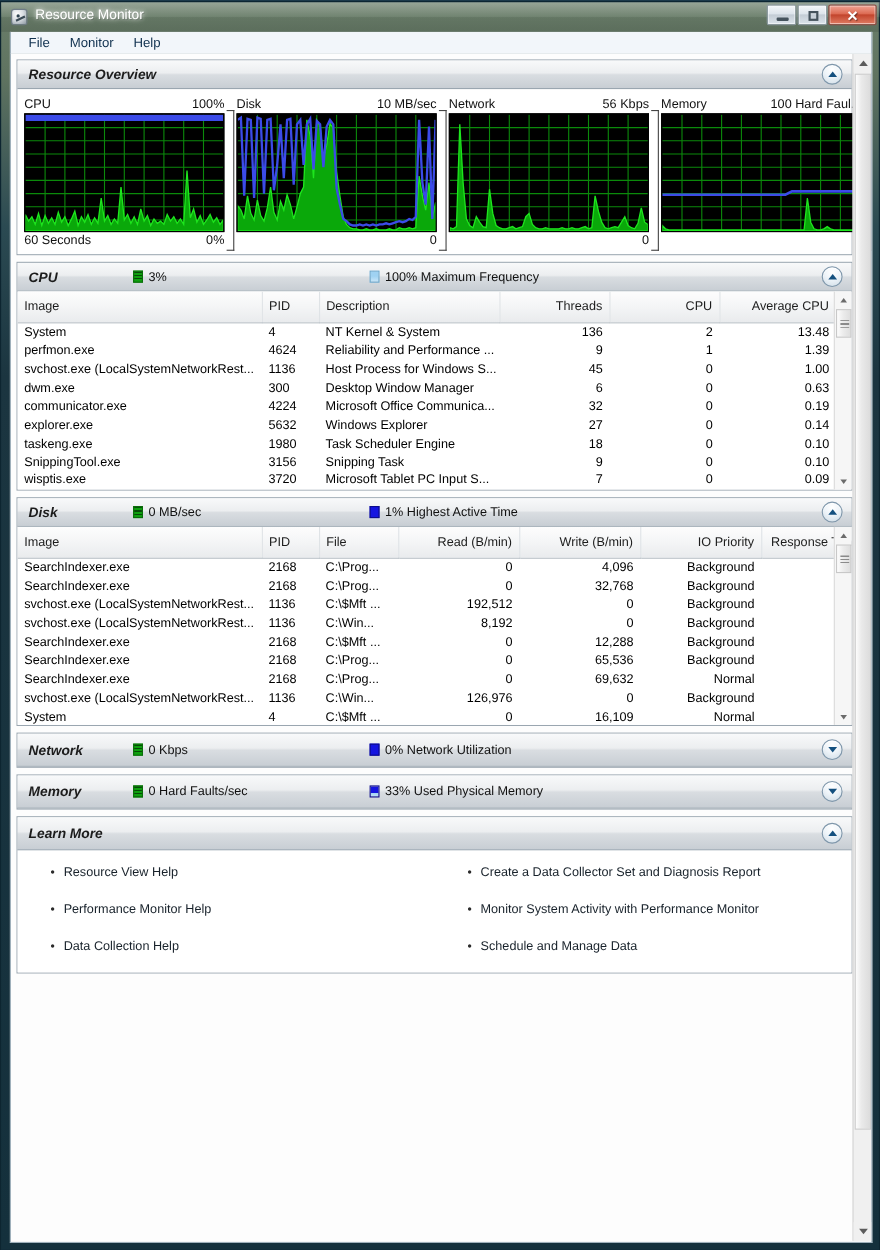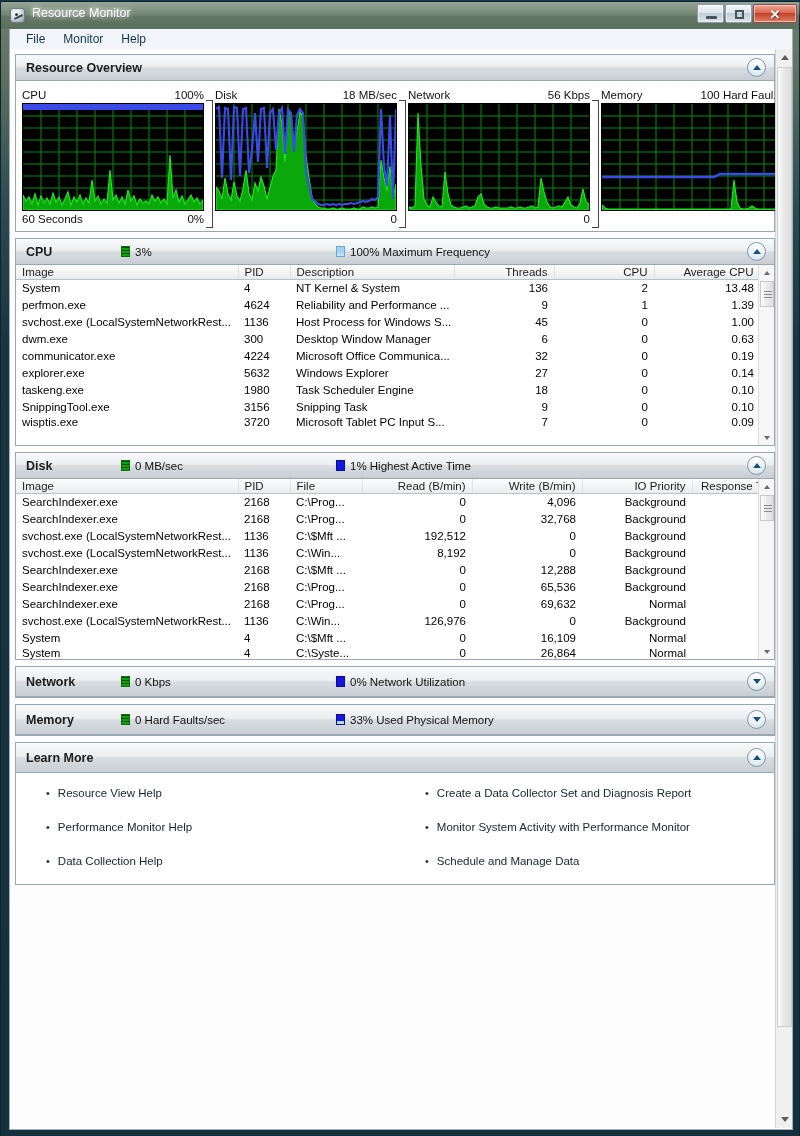--- a/index.html
+++ b/index.html
@@ -123,21 +123,21 @@
     background: #ffffff;
   }
   .panel-header {
     height: 26px; position: relative;
     background: linear-gradient(to bottom, #f8f9fa 0%, #eceef0 45%, #d9dde1 52%, #c8ced4 100%);
     border-bottom: 1px solid #9aa6b0;
     display: flex; align-items: center;
   }
   .panel-title {
     font-size: 12.5px; font-weight: bold; color: #1c1c1c;
-    margin-left: 10px; width: 95px;
+    margin-left: 10px; width: 95px; font-style: italic;
   }
   .legend {
     display: flex; align-items: center; gap: 5px; font-size: 11.5px; color: #111;
   }
   .legend.first { margin-left: 0px; width: 215px; }
   .swatch { width: 9px; height: 11px; flex: 0 0 auto; }
   .swatch.green {
     background:
       repeating-linear-gradient(to bottom, rgba(0,0,0,.55) 0 1px, transparent 1px 3px),
       #0ea10e;
@@ -188,21 +188,21 @@
   }
   .bracket {
     position: absolute; right: -9px; top: 11px; width: 7px; height: 128px;
     border: 1px solid #444; border-left: none;
   }
 
   
   .table-wrap { position: relative; background: #fff; }
   table.proc { width: 744px; border-collapse: collapse; table-layout: fixed; }
   table.proc thead th {
-    height: 14px; font-size: 11.5px; font-weight: normal; color: #1c1c1c;
+    height: 28px; font-size: 11.5px; font-weight: normal; color: #1c1c1c;
     background: linear-gradient(to bottom, #fdfdfd 0%, #f4f5f6 50%, #e9ebed 100%);
     border-bottom: 1px solid #b9c0c6;
     border-right: 1px solid #dfe3e6;
     padding: 0 6px; text-align: left; white-space: nowrap;
   }
   table.proc thead th.r { text-align: right; }
   table.proc tbody td {
     height: 17px; font-size: 11.5px; color: #000;
     padding: 0 6px; white-space: nowrap; overflow: hidden; text-overflow: clip;
     border-bottom: 1px solid transparent;
@@ -319,21 +319,21 @@
             <div class="graph-foot">
               <span>60 Seconds</span>
               <span>0%</span>
             </div>
             <div class="bracket"></div>
           </div>
 
           <div class="graph">
             <div class="graph-labels">
               <span>Disk</span>
-              <span>18 MB/sec</span>
+              <span>10 MB/sec</span>
             </div>
             <div class="graph-plot">
               <svg width="180" height="106" viewBox="0 0 180 106" preserveAspectRatio="none">
                 <rect width="180" height="106" fill="#000"></rect>
                 <g stroke="#0b8a0b" stroke-width="1">
                   <line x1="18" y1="0" x2="18" y2="106"></line>
                     <line x1="36" y1="0" x2="36" y2="106"></line>
                   <line x1="54" y1="0" x2="54" y2="106"></line>
                     <line x1="72" y1="0" x2="72" y2="106"></line>
                   <line x1="90" y1="0" x2="90" y2="106"></line>

